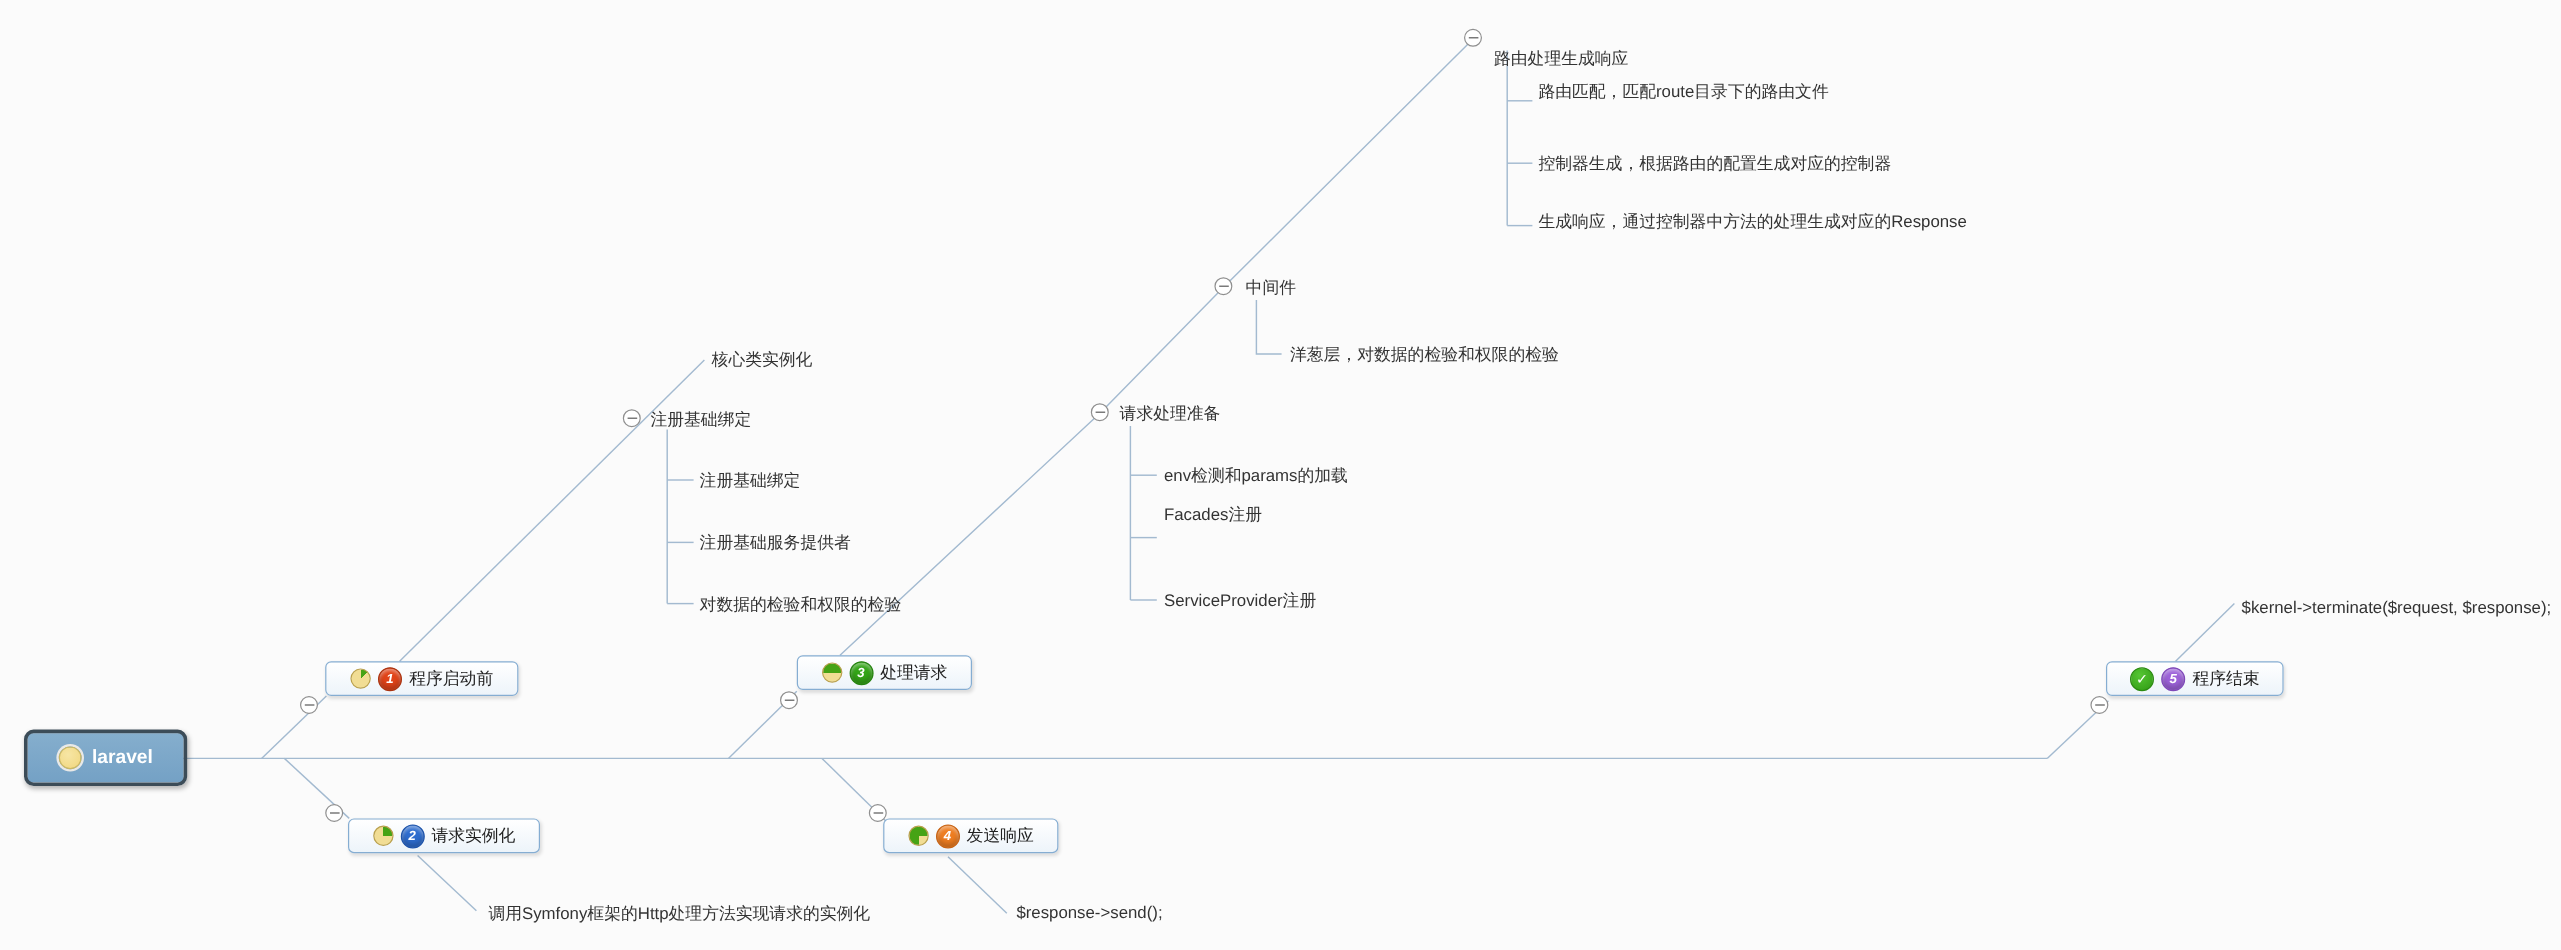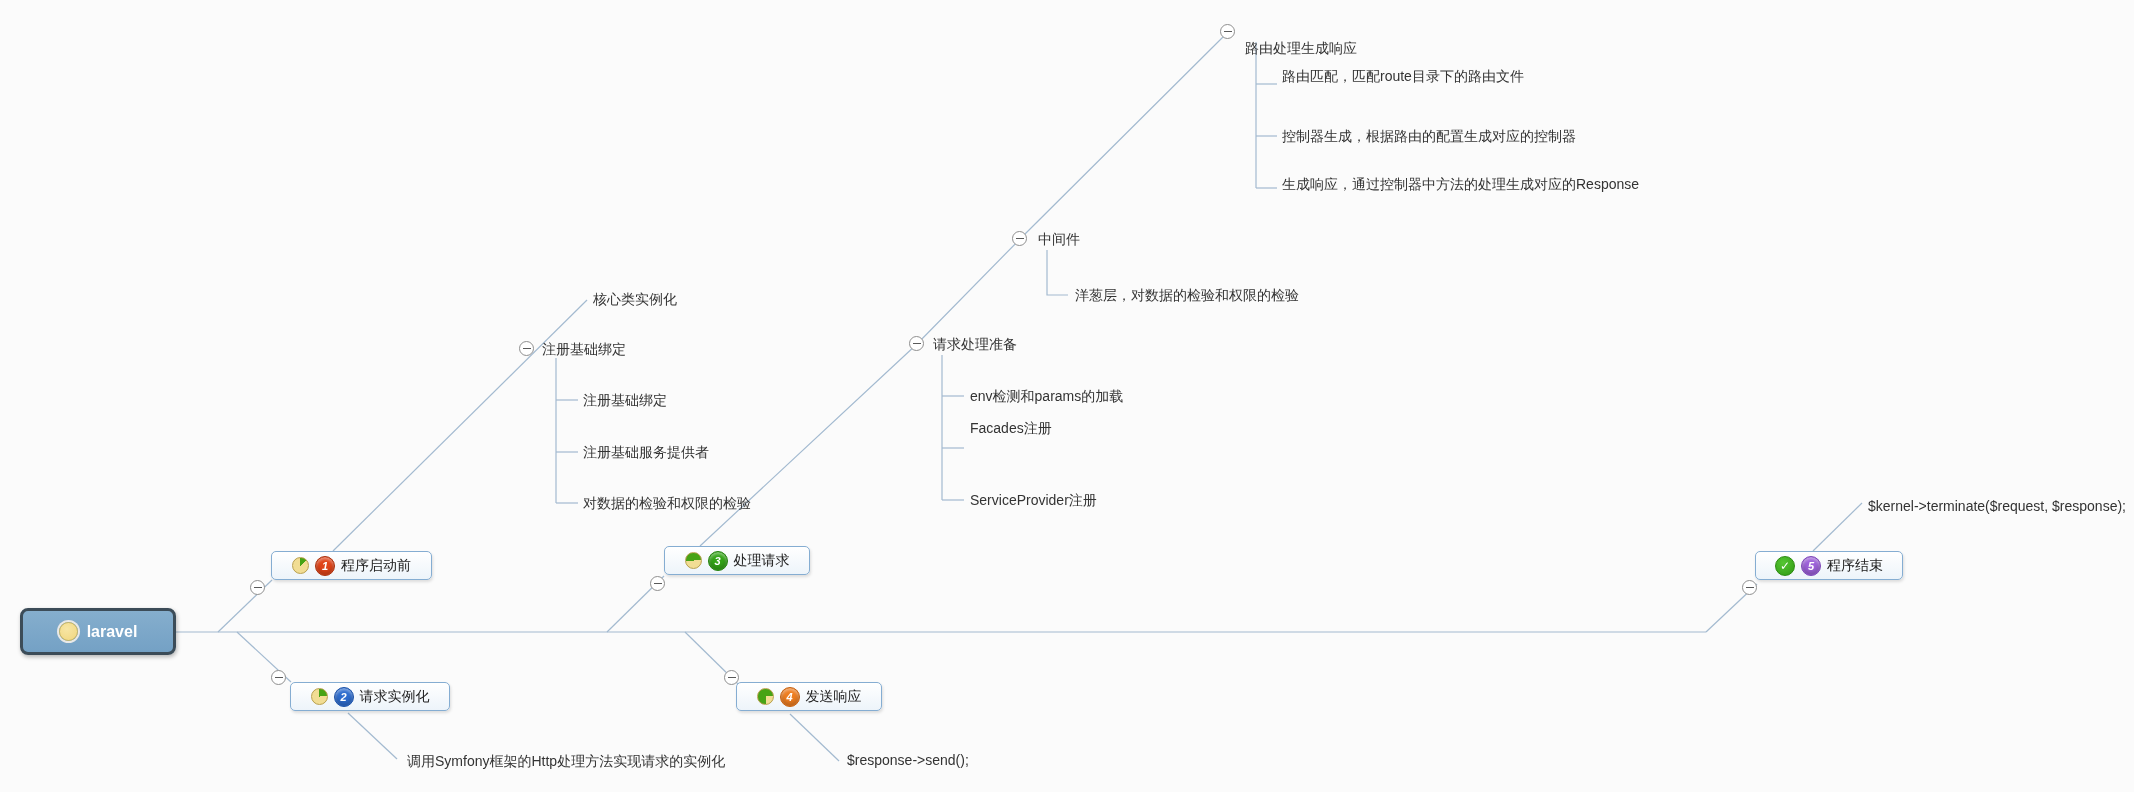--- a/index.html
+++ b/index.html
@@ -16,21 +16,21 @@
   
   .topic{
     position:absolute;z-index:3;height:29px;
     display:flex;align-items:center;justify-content:center;gap:6px;
     border:1px solid #85add2;border-radius:5px;
     background:linear-gradient(#ffffff,#edf4fa);
     box-shadow:1px 2px 3px rgba(0,0,0,.12);
     font-size:14px;color:#222;box-sizing:border-box;
   }
   .root-topic{
-    position:absolute;z-index:3;left:20px;top:608px;width:156px;height:47px;
+    position:absolute;z-index:3;left:20px;top:608px;width:136px;height:47px;
     display:flex;align-items:center;justify-content:center;gap:9px;
     background:linear-gradient(#85aecd,#74a1c5);
     border:3px solid #3c4c58;border-radius:8px;
     box-shadow:1px 2px 4px rgba(0,0,0,.28);
     font-size:16px;font-weight:bold;color:#fff;box-sizing:border-box;
   }
   .root-dot{
     width:17px;height:17px;border-radius:50%;
     background:radial-gradient(circle at 40% 35%,#f7e6a5,#f0d67e);
     border:1px solid #cdb964;

